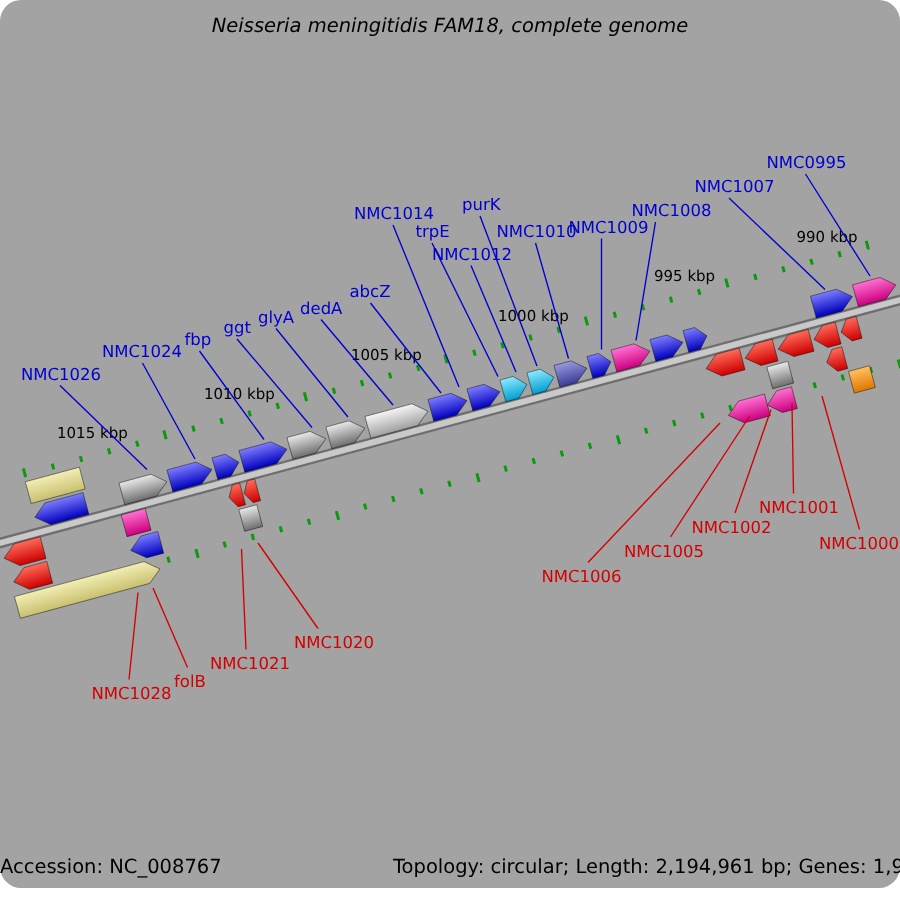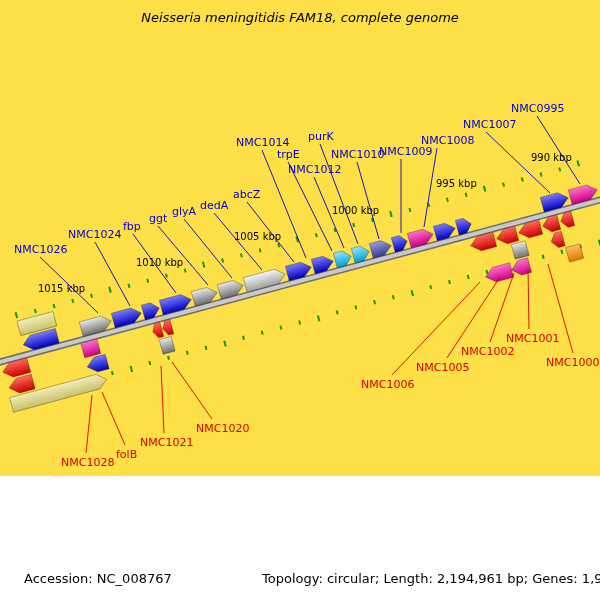--- a/index.html
+++ b/index.html
@@ -6,42 +6,43 @@
     margin: 0;
     padding: 0;
     width: 600px;
     height: 600px;
     background: #ffffff;
     overflow: hidden;
   }
   .stage {
     position: relative;
     width: 600px;
-    height: 476px;
+    height: 592px;
     font-family: "DejaVu Sans", sans-serif;
-    background: #fde047;
+    background: #a3a3a3;
+    border-radius: 14px;
   }
   .title {
     position: absolute;
     top: 10px;
     left: 0;
     width: 100%;
     text-align: center;
     font-style: italic;
     font-size: 13px;
     color: #000000;
   }
   #genome-svg {
     position: absolute;
     top: 0;
     left: 0;
   }
   .accession {
     position: absolute;
-    left: 24px;
+    left: 0;
     top: 571px;
     font-size: 13px;
     color: #000000;
     white-space: nowrap;
   }
   .summary {
     position: absolute;
     left: 262px;
     top: 571px;
     font-size: 13px;

